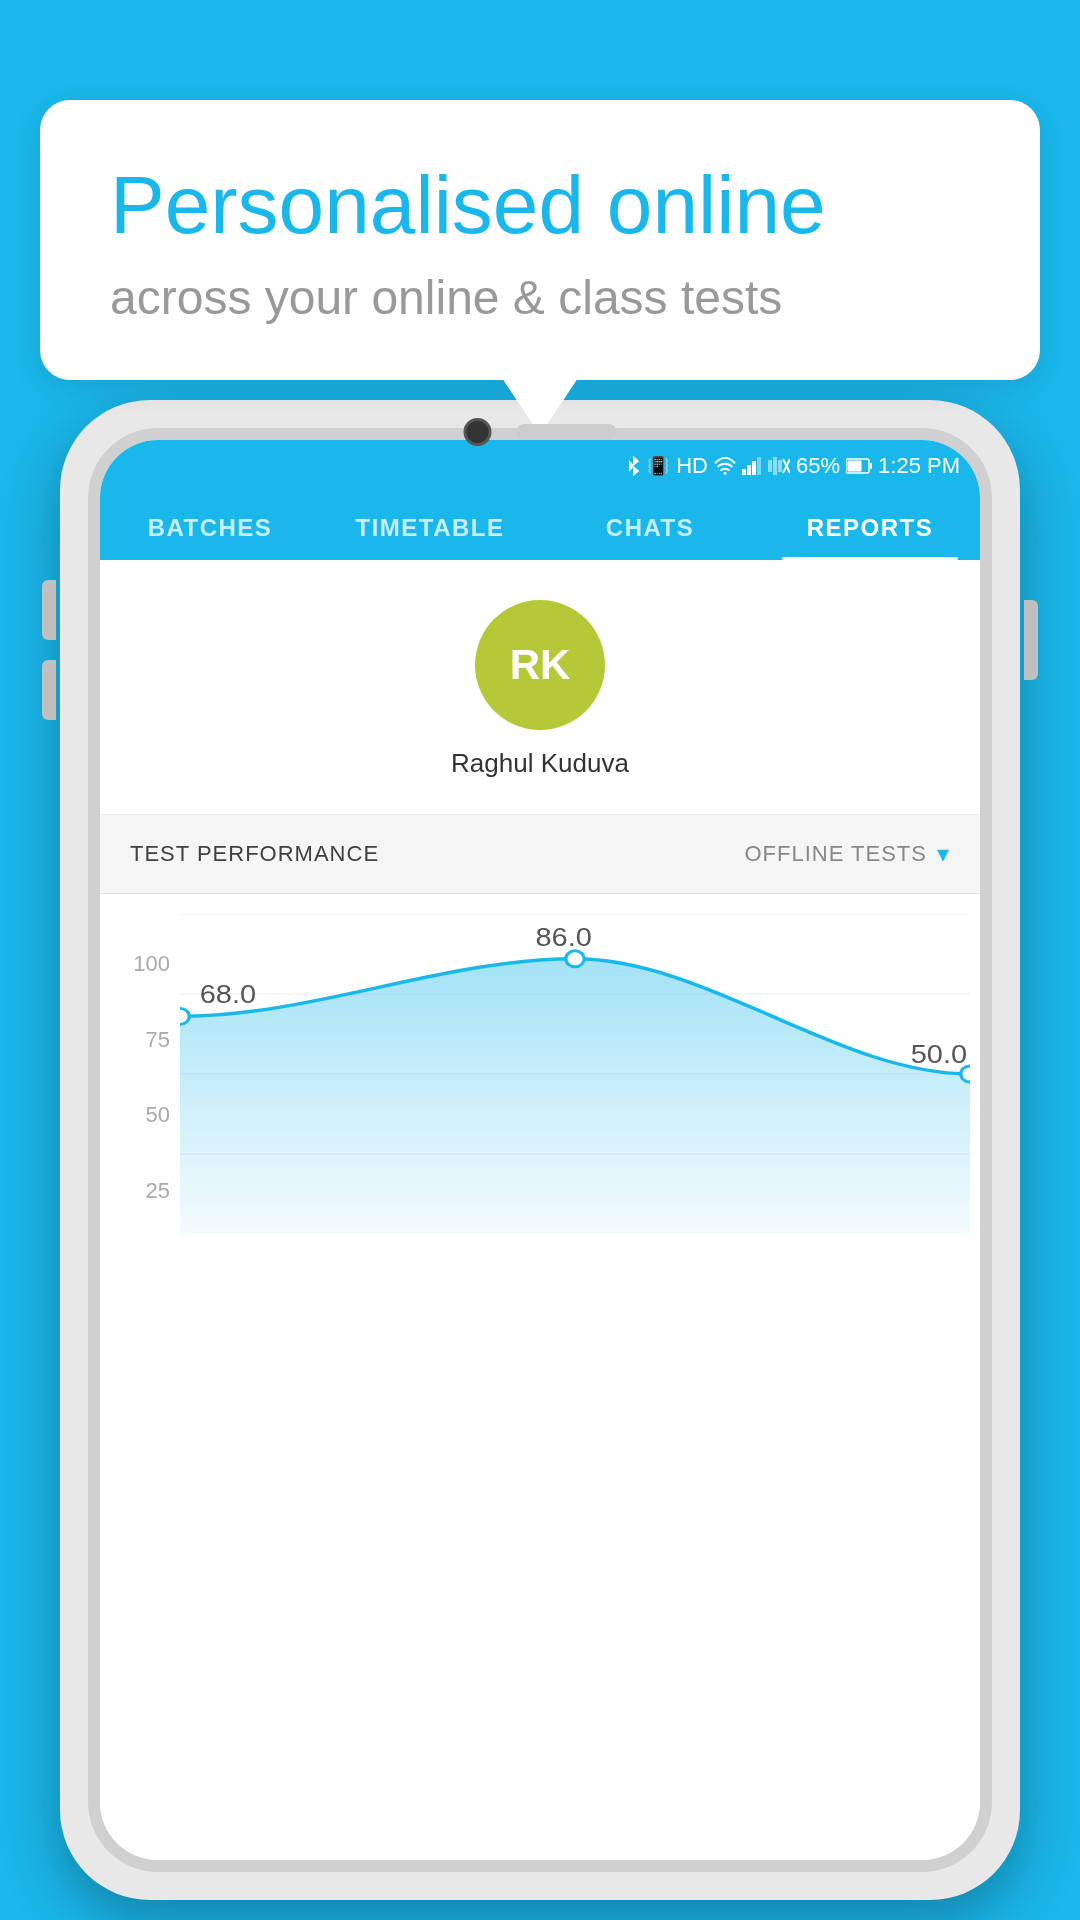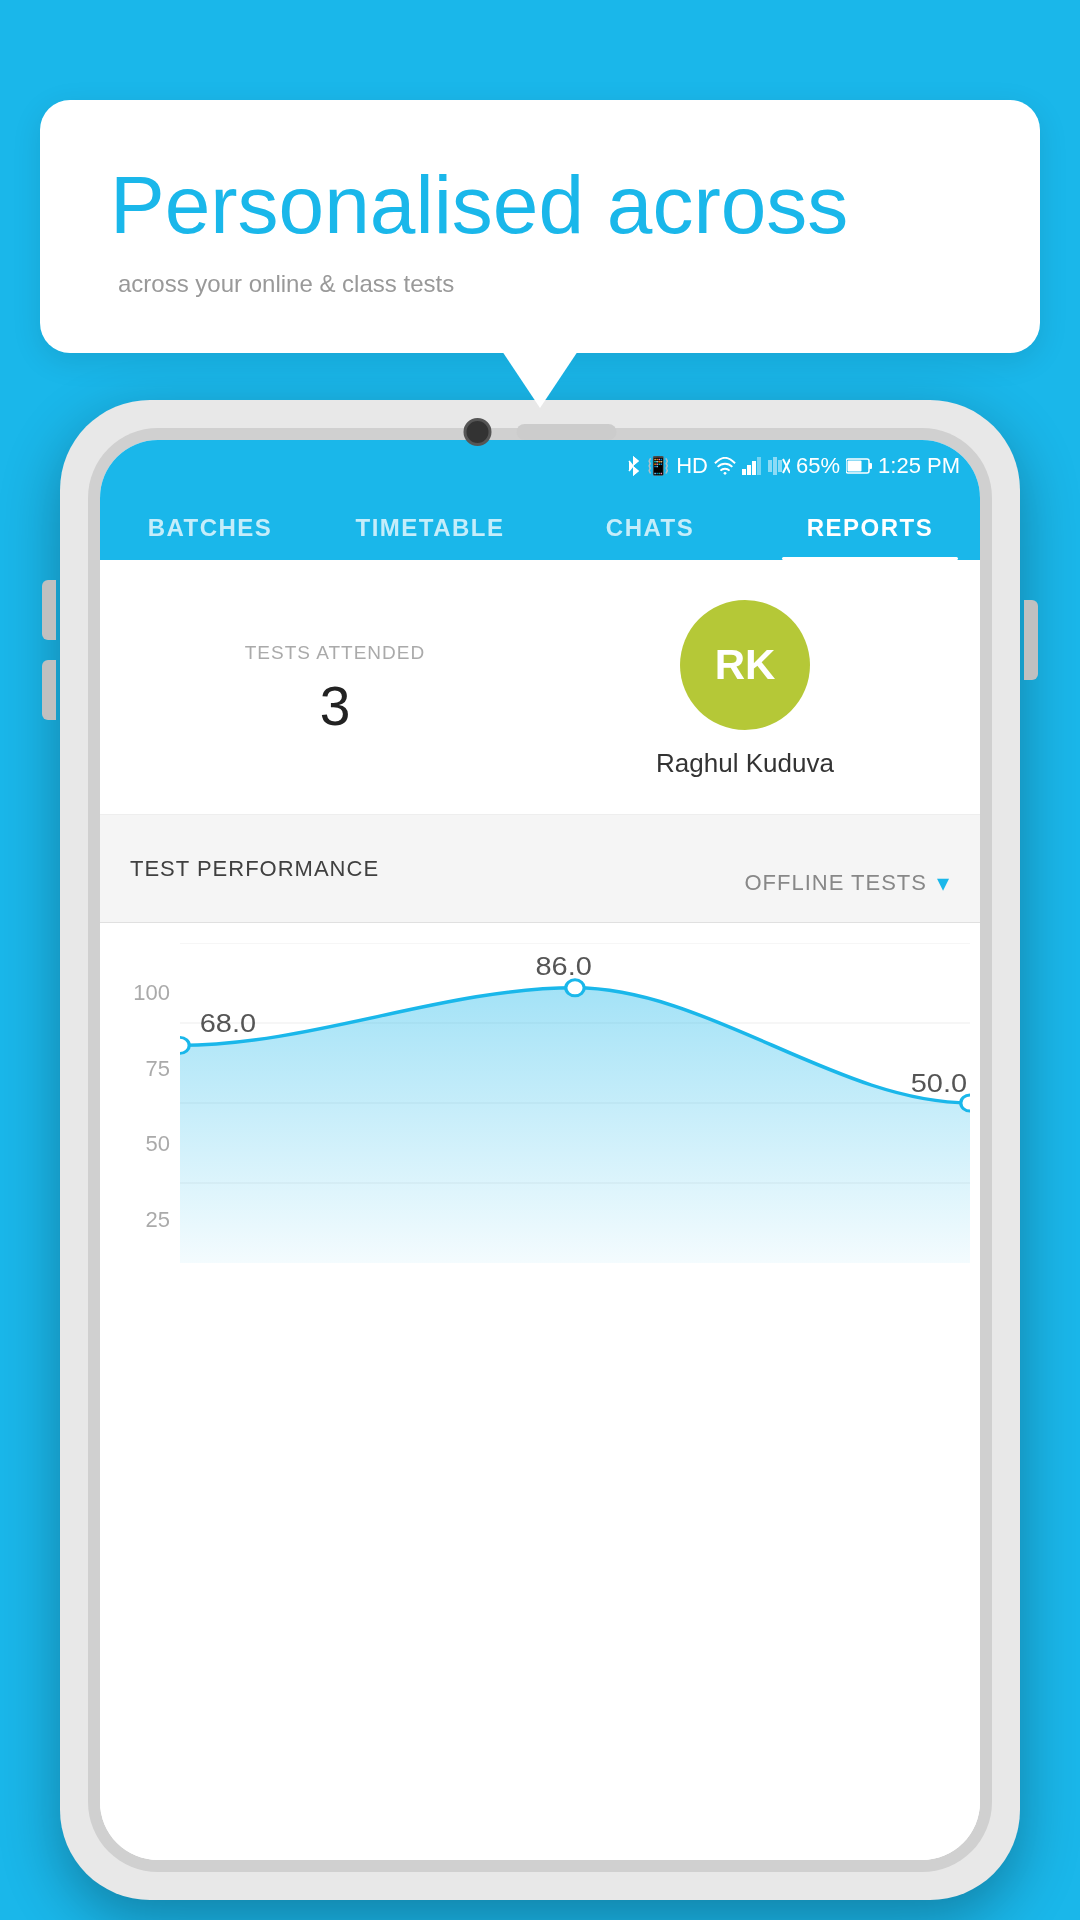--- a/index.html
+++ b/index.html
@@ -45,24 +45,23 @@
 
     .bubble-title {
       font-size: 82px;
       font-weight: 300;
       color: #1ab7ea;
       line-height: 1.1;
       margin-bottom: 20px;
     }
 
     .bubble-subtitle {
-      font-size: 24px;
+      font-size: 48px;
       color: #999;
       font-weight: 300;
-      margin-left: 8px;
     }
 
     
     .phone-wrapper {
       position: absolute;
       top: 400px;
       left: 60px;
       right: 60px;
       bottom: 20px;
     }
@@ -239,21 +238,20 @@
     }
 
     .section-filter {
       display: flex;
       align-items: center;
       gap: 10px;
       color: #888;
       font-size: 22px;
       font-weight: 500;
       letter-spacing: 1px;
-      margin-top: 29px;
     }
 
     .chevron-down {
       color: #1ab7ea;
       font-size: 24px;
     }
 
     
     .physics-row {
       background: white;
@@ -324,21 +322,21 @@
       flex-direction: column;
     }
   </style>
 </head>
 <body>
 
 <div style="position:absolute;top:0;left:0;width:1080px;height:1920px;background:#1ab7ea;"></div>
 
 <div class="speech-bubble-container">
   <div class="speech-bubble">
-    <div class="bubble-title">Personalised across</div>
+    <div class="bubble-title">Personalised online</div>
     <div class="bubble-subtitle">across your online &amp; class tests</div>
   </div>
 </div>
 
 <div class="phone-wrapper">
   <div class="phone-outer">
 
     <div style="position:absolute;top:18px;left:50%;transform:translateX(-50%);display:flex;align-items:center;gap:25px;z-index:20;">
       <div class="camera"></div>
       <div class="speaker"></div>
@@ -401,24 +399,20 @@
         <div class="nav-tabs">
           <div class="nav-tab">BATCHES</div>
           <div class="nav-tab">TIMETABLE</div>
           <div class="nav-tab">CHATS</div>
           <div class="nav-tab active">REPORTS</div>
         </div>
 
         <div class="screen-content">
 
           <div class="user-stats">
-            <div class="stat-block">
-              <div class="stat-label">TESTS ATTENDED</div>
-              <div class="stat-value">3</div>
-            </div>
             <div class="avatar-block">
               <div class="avatar-circle">
                 <span>RK</span>
               </div>
               <div class="user-name">Raghul Kuduva</div>
             </div>
           </div>
 
           <div class="section-header">
             <div class="section-label">TEST PERFORMANCE</div>

